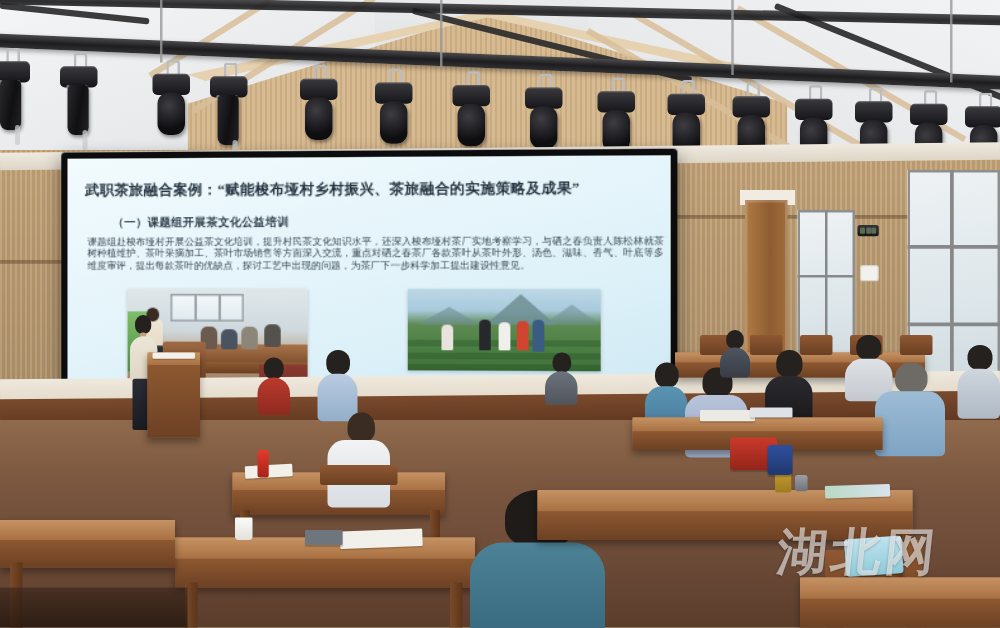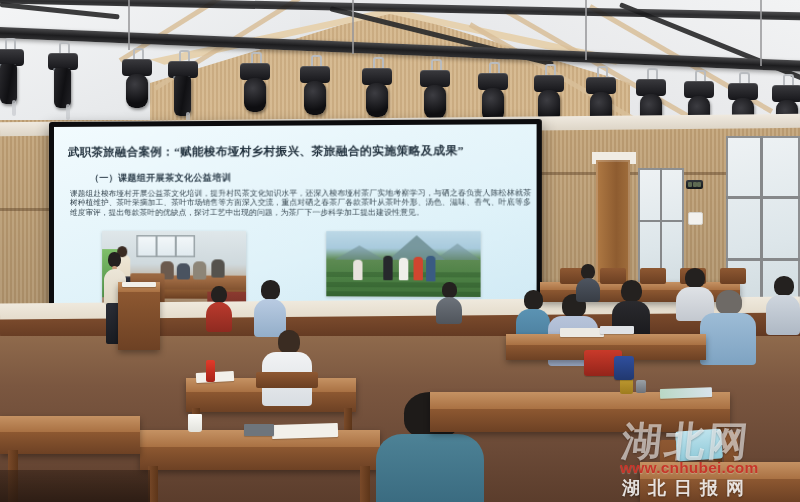--- a/index.html
+++ b/index.html
@@ -656,17 +656,15 @@
   <div class="chairback" style="left:724px;top:432px;width:14px;height:70px;"></div>
   <div class="desk" style="left:640px;top:462px;width:160px;height:40px;">
     <div class="top"></div>
       <div class="front"></div>
   </div>
 
   <div style="position:absolute;left:0;top:470px;width:150px;height:32px;background:linear-gradient(180deg,rgba(50,32,22,.55),rgba(35,22,15,.8));"></div>
 
   <div class="wm">
     <div class="wm-logo">湖北网</div>
-    <div class="wm-url">www.cnhubei.com</div>
-    <div class="wm-name">湖北日报网</div>
   </div>
 
 </div>
 
 </body></html>

